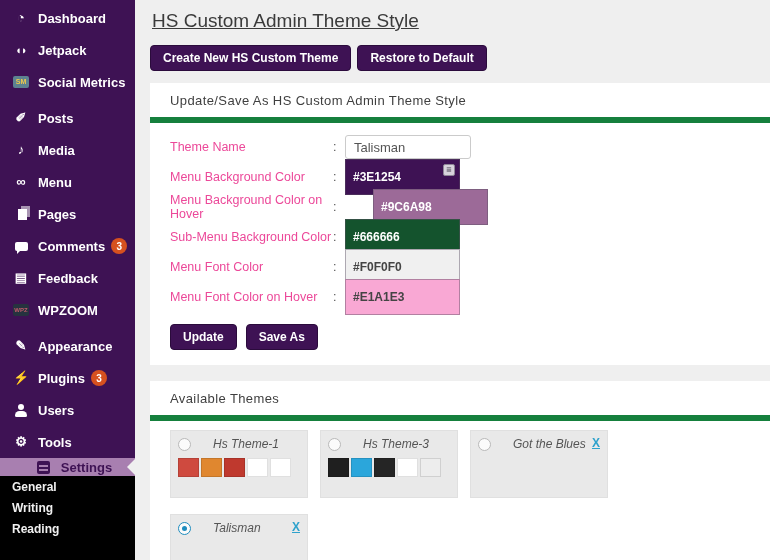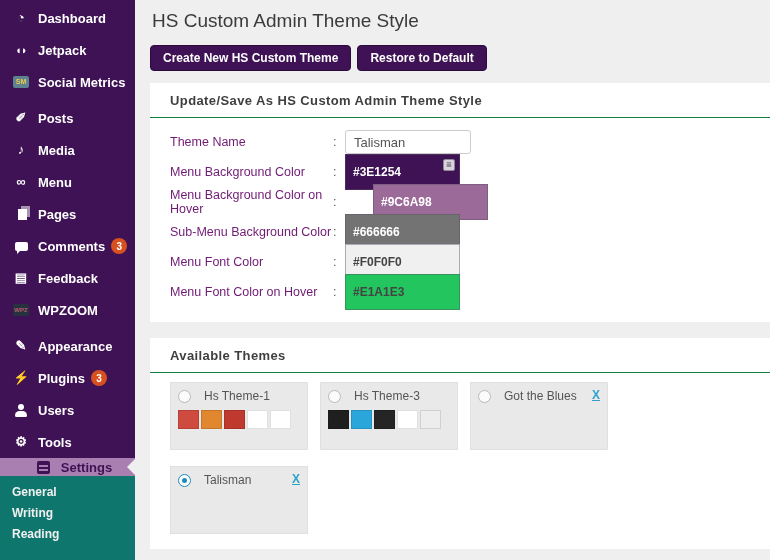--- a/index.html
+++ b/index.html
@@ -21,48 +21,48 @@
   .badge-wpz { background:#26333F; color:#C25B6B; font-size:6px; }
   
   .pages-glyph { width:9px; height:11px; background:#FFF; box-shadow:3px -3px 0 0 rgba(255,255,255,0.55); margin-left:2px; }
   .bubble-glyph { width:13px; height:9px; background:#FFF; border-radius:2px; position:relative; }
   .bubble-glyph::after { content:""; position:absolute; left:2px; bottom:-3px; border-top:4px solid #FFF; border-right:4px solid transparent; }
   .person-glyph { width:14px; height:13px; position:relative; }
   .person-glyph::before { content:""; position:absolute; left:4px; top:0; width:6px; height:6px; border-radius:50%; background:#FFF; }
   .person-glyph::after { content:""; position:absolute; left:1px; bottom:0; width:12px; height:6px; border-radius:6px 6px 2px 2px; background:#FFF; }
   .settings-glyph { width:13px; height:13px; border-radius:2px; background:#3E1254; position:relative; }
   .settings-glyph::after { content:""; position:absolute; left:2px; right:2px; top:4px; height:2px; background:#A87FB0; box-shadow:0 4px 0 #A87FB0; }
-  .submenu { flex:1; background:#0f766e; padding-top:5px; }
+  .submenu { flex:1; background:#000000; }
   .sub-item { height:21px; display:flex; align-items:center; padding-left:12px; color:#F0F0F0; font-size:12px; font-weight:600; cursor:pointer; }
 
   
   .content { flex:1; background:#EFEFEF; }
-  .page-title { font-size:19px; font-weight:400; color:#3B3B3B; margin:10px 0 0 17px; }
+  .page-title { font-size:19px; font-weight:400; color:#3B3B3B; margin:10px 0 0 17px;text-decoration:underline; }
   .toolbar { display:flex; gap:6px; margin:13px 0 0 15px; }
   .btn-purple { background:#3E1254; border:1px solid #2B0B3C; border-radius:4px; color:#FFF; font-family:"Liberation Sans",sans-serif; font-size:12px; font-weight:700; padding:5px 12px; cursor:pointer; }
   .panel { background:#FFF; margin:12px 0 0 15px; }
-  .panel-h { padding:10px 20px 9px; border-bottom:1px solid #15803d; font-size:13px; font-weight:700; letter-spacing:0.4px; color:#3F3F3F; }
+  .panel-h { padding:10px 20px 9px; border-bottom:6px solid #15803d; font-size:13px; font-weight:400; letter-spacing:0.4px; color:#3F3F3F; }
   .panel-body { padding:9px 20px 15px; }
 
   .f-row { display:flex; align-items:center; height:30px; }
-  .f-label { width:163px; font-size:12.5px; color:#701a75; }
+  .f-label { width:163px; font-size:12.5px; color:#ec4899; }
   .f-colon { width:12px; font-size:12.5px; color:#555; }
   .f-text-input { width:126px; height:24px; border:1px solid #CBCBCB; border-radius:3px; padding:1px 8px; font-family:"Liberation Sans",sans-serif; font-size:13px; color:#555; background:#FFF; }
   .color-input { width:115px; height:36px; padding:0 7px; border:1px solid rgba(90,80,100,0.45); display:flex; align-items:center; font-size:12px; font-weight:700; position:relative; cursor:pointer; }
   .autofill-icon { position:absolute; right:4px; top:4px; width:12px; height:12px; background:#D8D3DC; border:1px solid #8F8798; border-radius:2px; font-size:7px; line-height:10px; text-align:center; color:#4A4455; font-weight:400; }
   .form-btns { margin-top:12px; display:flex; gap:9px; }
 
   .select-label { font-size:12.5px; color:#555; margin:5px 0 10px; }
   .cards { display:flex; flex-wrap:wrap; gap:16px 12px; }
   .card { width:138px; height:68px; background:#E9E9E9; border:1px solid #E0E0E0; position:relative; padding:6px 7px; }
   .card-head { display:flex; align-items:center; }
   .radio { width:13px; height:13px; border-radius:50%; background:#FBFBFB; border:1px solid #B9B9B9; position:relative; cursor:pointer; }
   .radio.selected { border-color:#1E8CBE; }
   .radio.selected::after { content:""; position:absolute; left:3px; top:3px; right:3px; bottom:3px; border-radius:50%; background:#1E8CBE; }
-  .card-name { margin-left:13px; font-size:12px; color:#555; }
+  .card-name { margin-left:22px; font-size:12px; color:#555;font-style:italic; }
   .card-x { position:absolute; top:5px; right:7px; font-size:12px; font-weight:600; color:#2EA2CC; text-decoration:underline; cursor:pointer; }
   .swatches { display:flex; margin-top:7px; }
   .swatch { width:21px; height:19px; margin-right:2px; border:1px solid rgba(0,0,0,0.12); }
 </style>
 </head>
 <body>
 
 <div class="sidebar">
   <div class="sb-item">
     <span class="icon">◔</span>
@@ -176,41 +176,45 @@
         <span class="f-label">Menu Background Color on Hover</span>
         <span class="f-colon">:</span>
         <div class="color-input" style="background: rgb(156, 106, 152); margin-left: 28px;">
           <span style="color: rgb(255, 255, 255);">#9C6A98</span>
         </div>
       </div>
 
       <div class="f-row">
         <span class="f-label">Sub-Menu Background Color</span>
         <span class="f-colon">:</span>
-        <div class="color-input" style="background: #737373;">
+        <div class="color-input" style="background: #14532d;">
           <span style="color: rgb(255, 255, 255);">#666666</span>
         </div>
       </div>
 
       <div class="f-row">
         <span class="f-label">Menu Font Color</span>
         <span class="f-colon">:</span>
         <div class="color-input" style="background: rgb(240, 240, 240);">
           <span style="color: rgb(68, 68, 68);">#F0F0F0</span>
         </div>
       </div>
 
       <div class="f-row">
         <span class="f-label">Menu Font Color on Hover</span>
         <span class="f-colon">:</span>
-        <div class="color-input" style="background: #22c55e;">
+        <div class="color-input" style="background: #f9a8d4;">
           <span style="color: rgb(68, 68, 68);">#E1A1E3</span>
         </div>
       </div>
 
+      <div class="form-btns">
+        <button class="btn-purple">Update</button>
+        <button class="btn-purple">Save As</button>
+      </div>
     </div>
   </div>
 
   <div class="panel" style="margin-top:16px;">
     <div class="panel-h">Available Themes</div>
     <div class="panel-body">
 
       <div class="cards">
 
         <div class="card">

